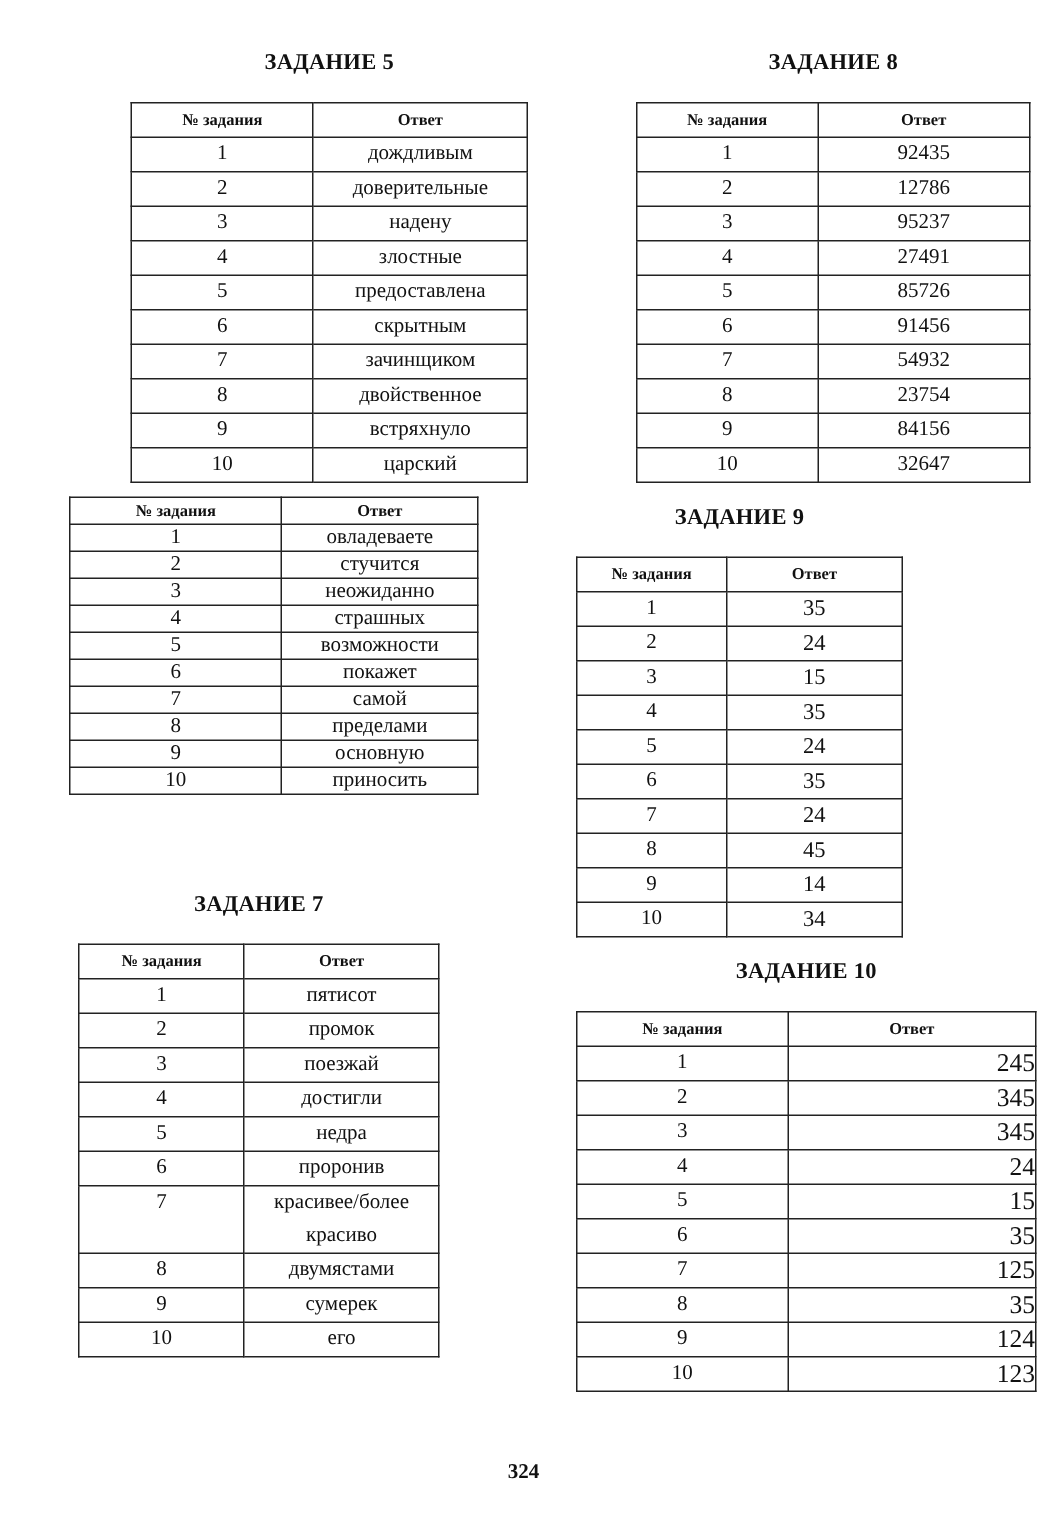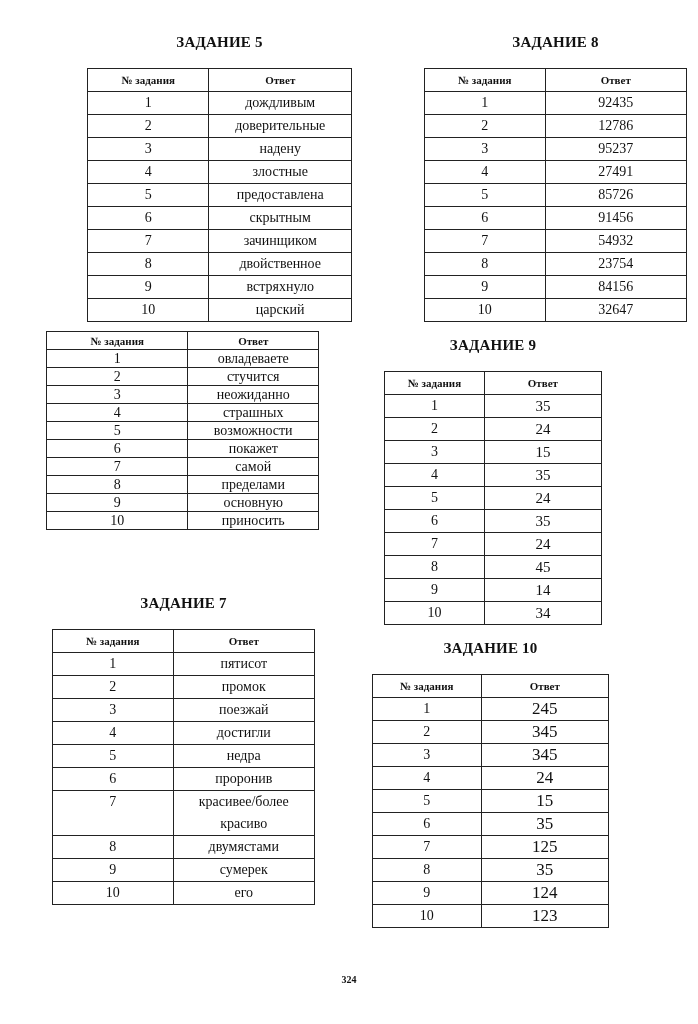--- a/index.html
+++ b/index.html
@@ -38,35 +38,35 @@
     #t6 h2 { margin-bottom: 17px; }
     #t6 th, #t6 td { height: 17px; line-height: 16px; }
     #t6 th.num, #t6 td.num { width: 52%; }
 
     #t9 { left: 384px; top: 337px; width: 218px; }
     #t9 h2 { margin-bottom: 17px; }
     #t9 th, #t9 td { height: 22px; }
     #t9 th.num, #t9 td.num { width: 46%; }
     #t9 td.ans { font-size: 15px; }
 
-    #t7 { left: 52px; top: 595px; width: 263px; }
+    #t7 { left: 52px; top: 595px; width: 241px; }
     #t7 h2 { margin-bottom: 17px; }
     #t7 th, #t7 td { height: 22px; }
     #t7 td.tall { height: 44px; line-height: 22px; vertical-align: top; }
     #t7 th.num, #t7 td.num { width: 46%; }
 
-    #t10 { left: 372px; top: 640px; width: 237px; }
+    #t10 { left: 384px; top: 640px; width: 307px; }
     #t10 h2 { margin-bottom: 17px; }
     #t10 th, #t10 td { height: 22px; }
     #t10 th.num, #t10 td.num { width: 46%; }
-    #t10 td.ans { font-size: 17px; }
+    #t10 td.ans { font-size: 17px; text-align: right; }
 
     #page-number {
       position: absolute; left: 0; width: 698px; top: 974px;
-      text-align: center; font-size: 10px; font-weight: bold;
+      text-align: center; font-size: 14px; font-weight: bold;
     }
   </style>
 </head>
 <body>
 
 <div class="block" id="t5">
   <h2>ЗАДАНИЕ 5</h2>
   <table>
     <thead>
         <tr>

